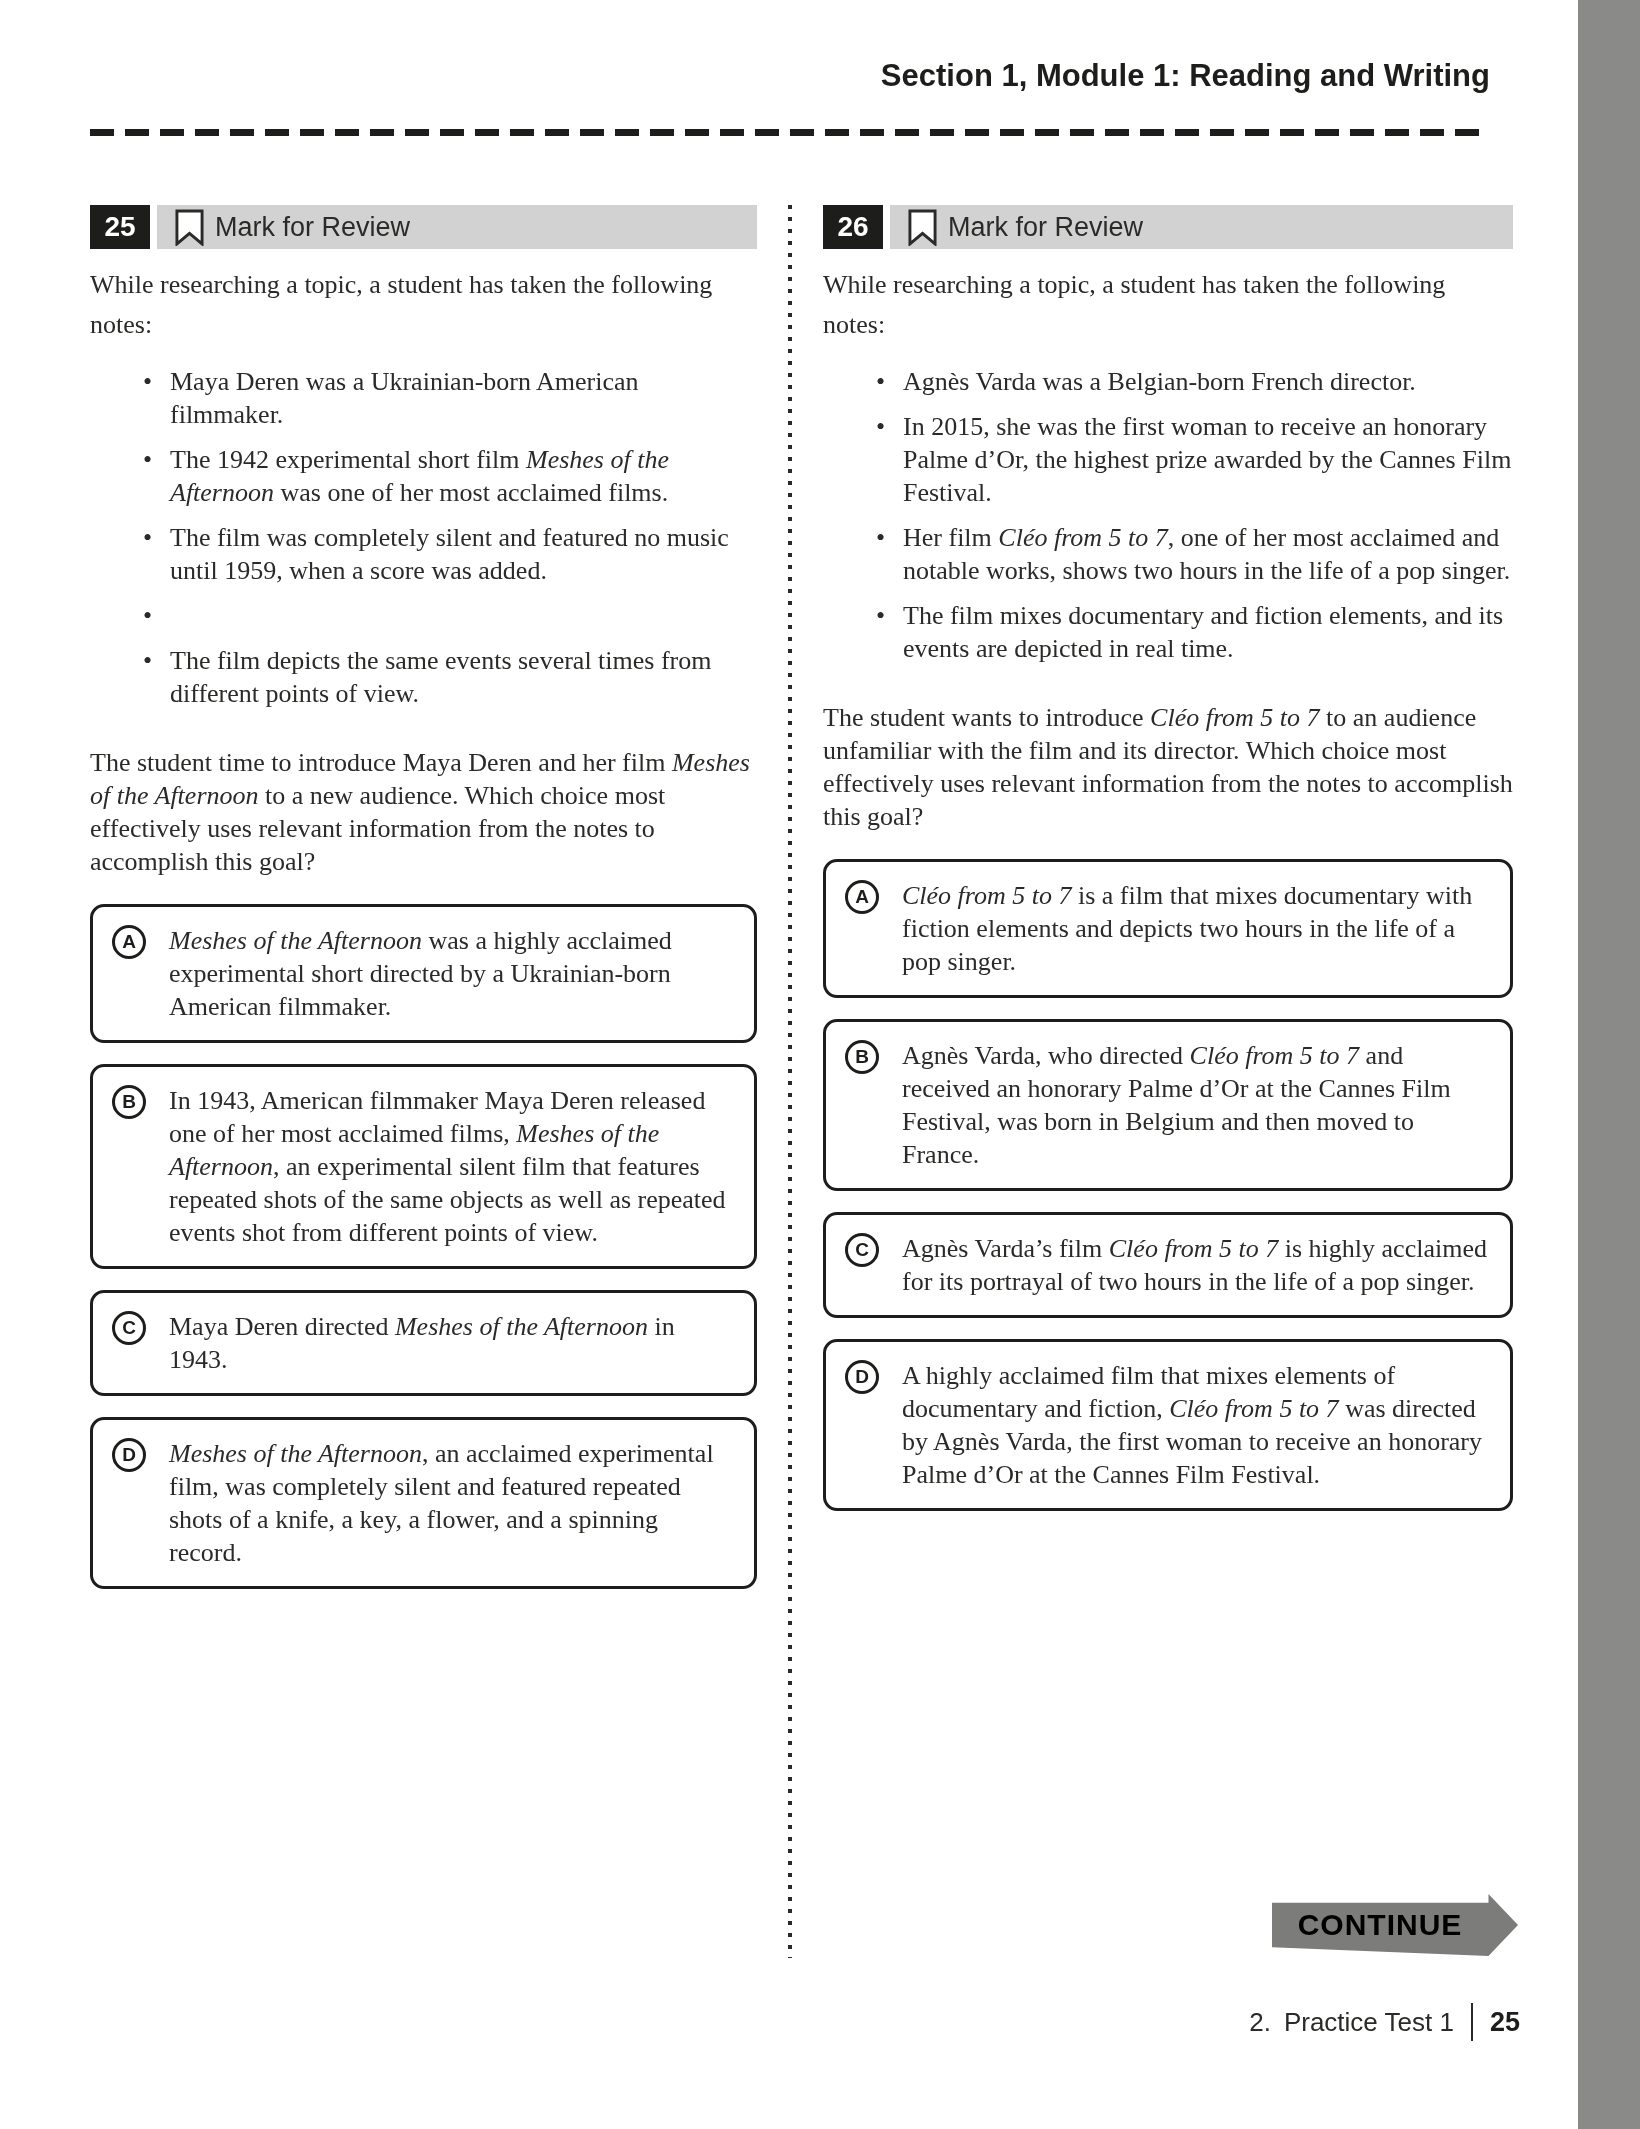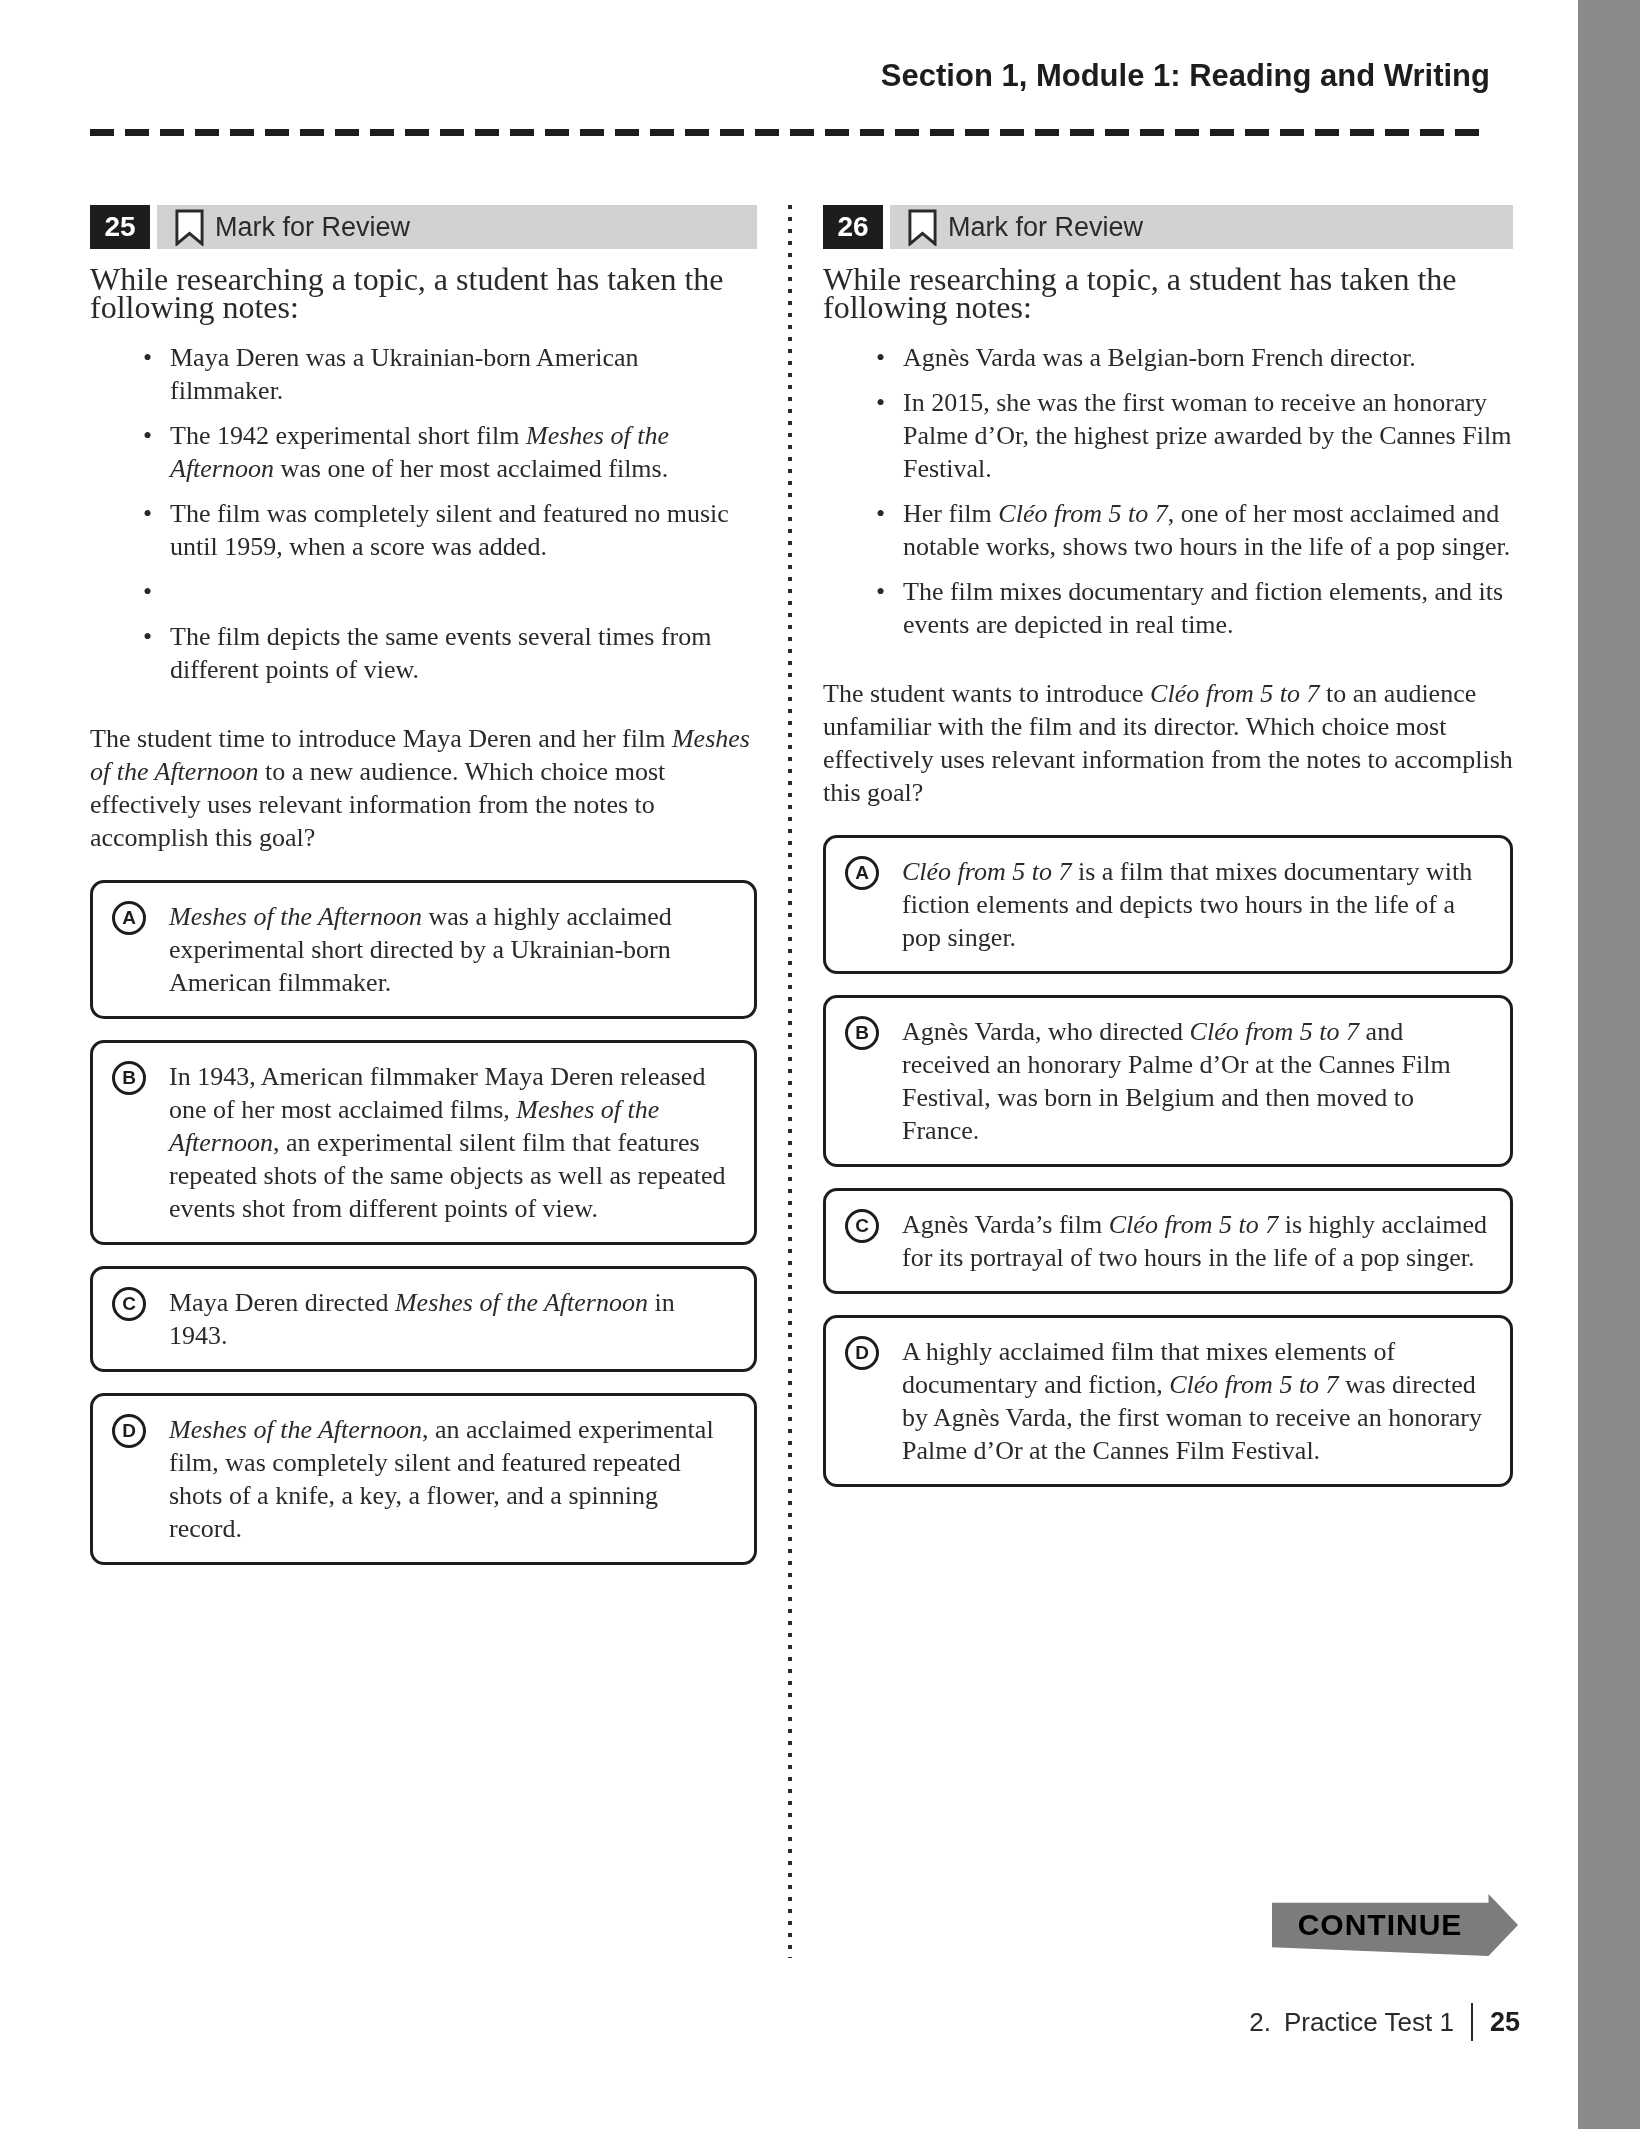--- a/index.html
+++ b/index.html
@@ -36,21 +36,21 @@
   .qnum{
     width:60px;background:var(--black);color:#fff;
     font-family:"Liberation Sans",sans-serif;font-weight:bold;font-size:28px;
     display:flex;align-items:center;justify-content:center;
   }
   .qbar-rest{flex:1;margin-left:7px;background:var(--bar);display:flex;align-items:center;padding-left:18px;}
   .mark-btn{display:flex;align-items:center;gap:11px;background:none;border:none;padding:0;cursor:pointer;}
   .bm{display:block;}
   .mark-label{font-family:"Liberation Sans",sans-serif;font-size:27px;color:var(--ink);}
 
-  .intro{margin:0 0 20px 0;font-size:32px;line-height:28px;}
+  .intro{margin:0 0 20px 0;font-size:26px;line-height:40px;}
   .note{display:flex;margin-bottom:12px;font-size:26px;line-height:33px;}
   .bu{width:27px;margin-left:53px;flex-shrink:0;}
   .ntext{flex:1;}
   .prompt{margin:36px 0 26px 0;font-size:26px;line-height:33px;}
 
   .choice{
     display:flex;align-items:flex-start;gap:23px;
     border:3px solid var(--black);border-radius:14px;
     padding:17px 18px 17px 19px;margin-bottom:21px;background:#fff;cursor:pointer;
   }

